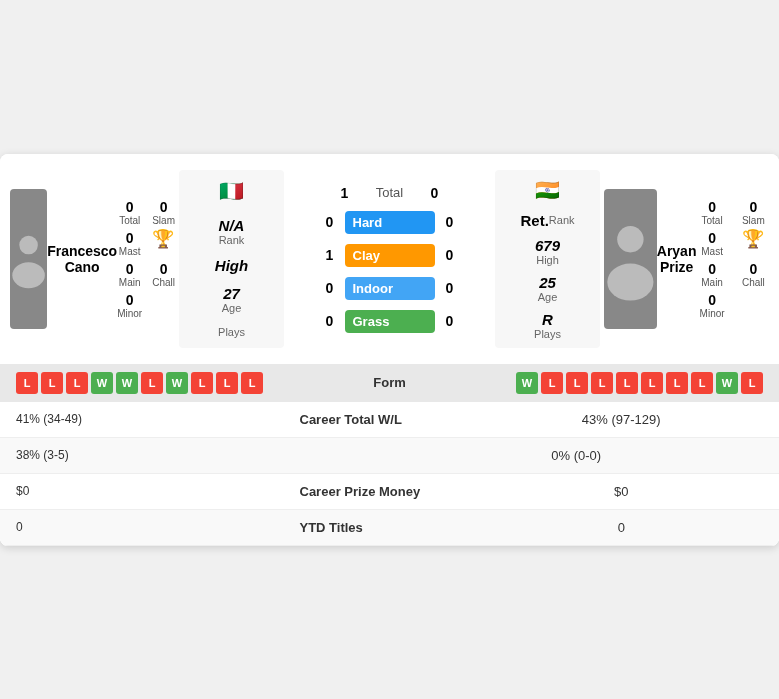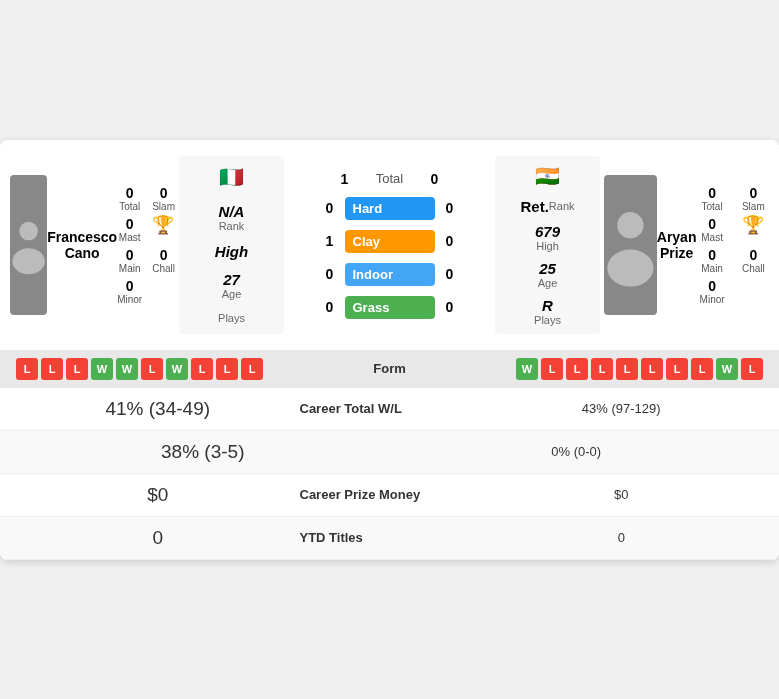--- a/index.html
+++ b/index.html
@@ -253,22 +253,22 @@
       display: flex;
       align-items: center;
       padding: 10px 16px;
       border-bottom: 1px solid #eee;
     }
     .stats-row:nth-child(even) {
       background: #f9f9f9;
     }
     .stats-left {
       flex: 1;
-      text-align: center;
-      font-size: 19px;
+      text-align: left;
+      font-size: 12px;
       color: #333;
     }
     .stats-center {
       width: 180px;
       font-size: 13px;
       font-weight: bold;
       color: #333;
       flex-shrink: 0;
     }
     .stats-right {

